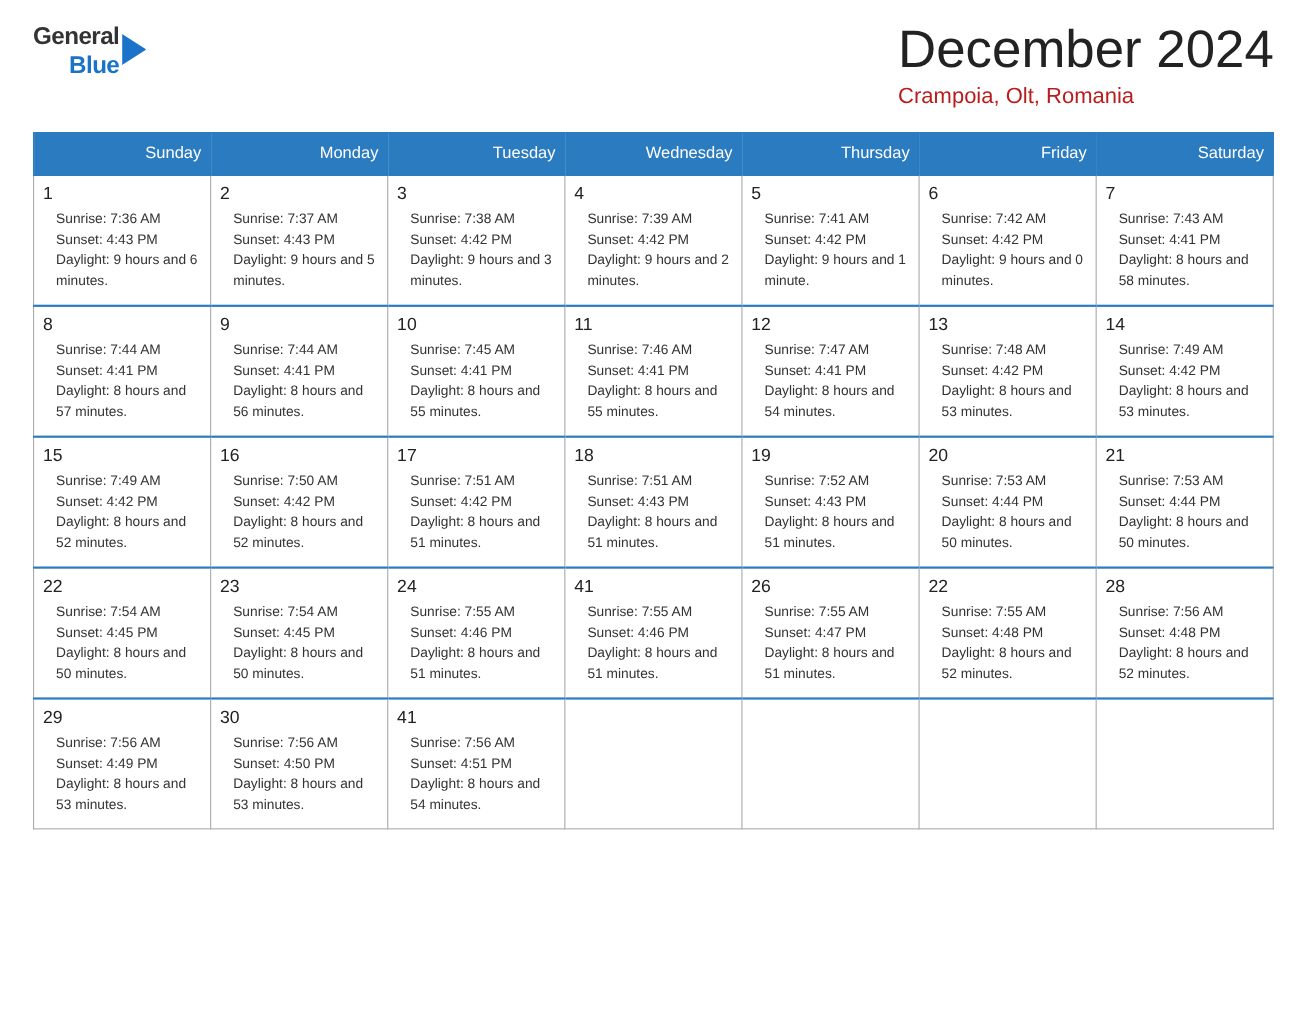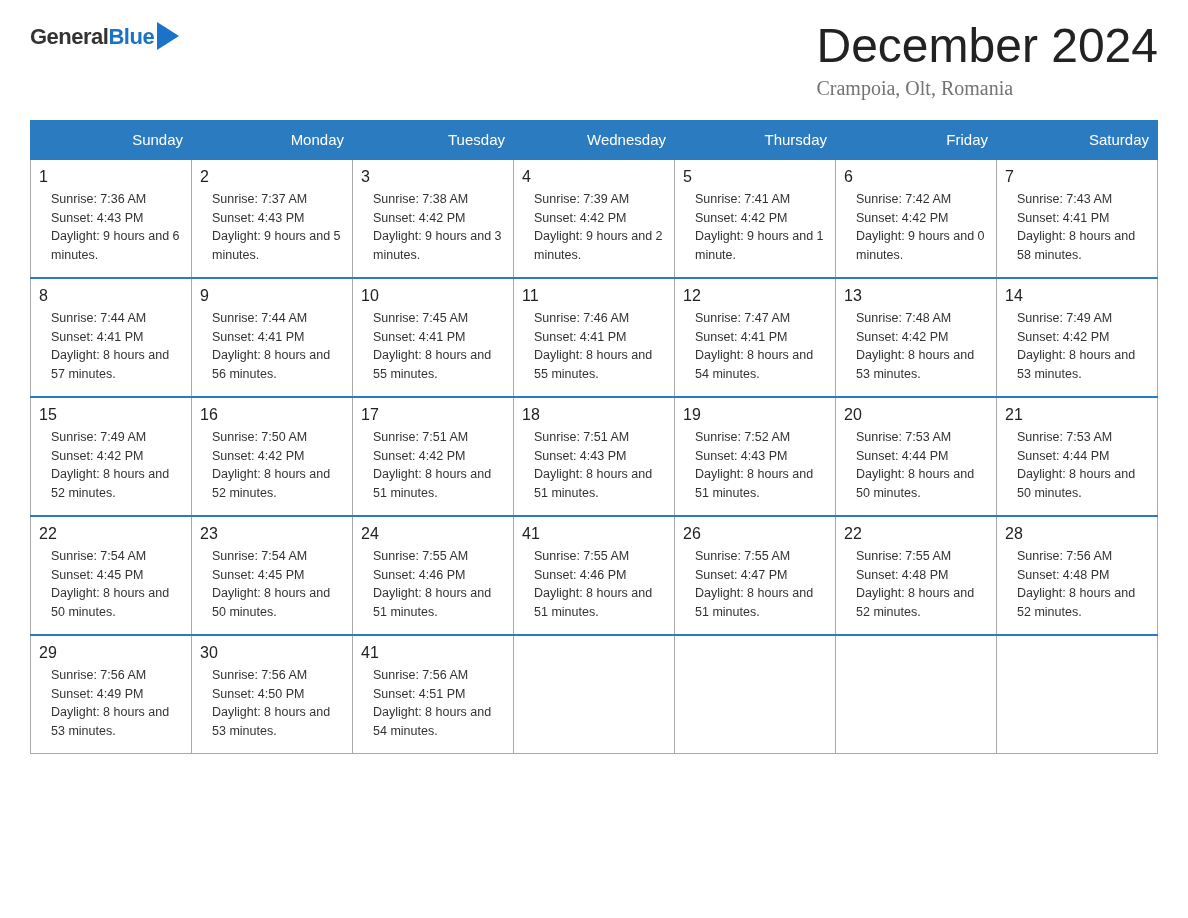--- a/index.html
+++ b/index.html
@@ -19,23 +19,22 @@
     .title-block {
     }
     .month-year {
       font-size: 48px;
       font-weight: normal;
       color: #222;
       line-height: 1.1;
     }
     .location {
       font-size: 20px;
-      color: #737373;
+      color: #b91c1c;
       margin-top: 4px;
-      font-family: Liberation Serif, serif;
     }
     table {
       width: 100%;
       border-collapse: collapse;
       table-layout: fixed;
     }
     thead tr th {
       background-color: #2a7bbf;
       color: #fff;
       padding: 10px 8px;
@@ -71,21 +70,22 @@
       background: #fff;
       border-top: 2px solid #2a7bbf;
     }
     .logo-wrapper {
       display: flex;
       flex-direction: row;
       align-items: center;
     }
     .logo-letters {
       display: flex;
-      flex-direction: row;
+      flex-direction: column;
+      align-items: flex-end;
     }
     .logo-line1 {
       font-size: 22px;
       font-weight: bold;
       color: #333;
       letter-spacing: -0.5px;
     }
     .logo-line2 {
       font-size: 22px;
       font-weight: bold;

